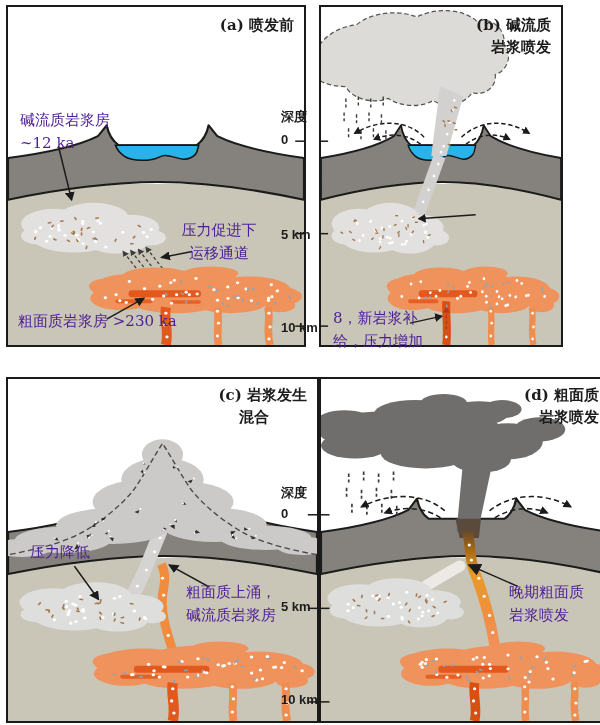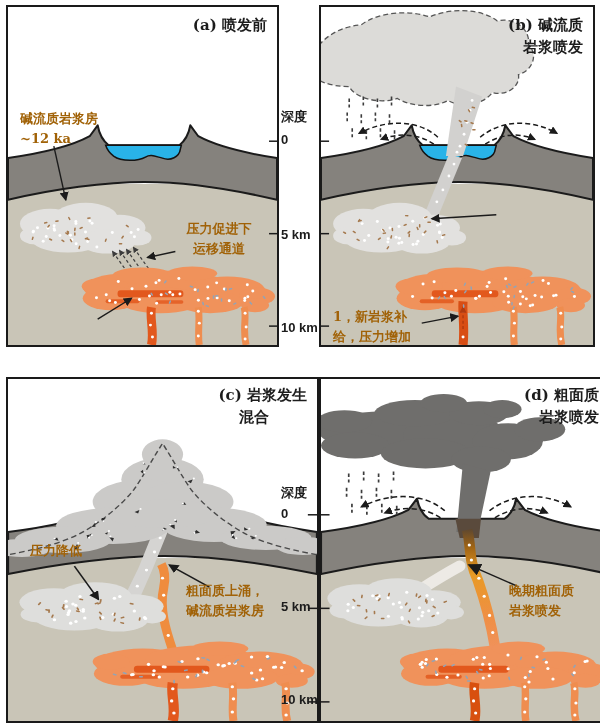--- a/index.html
+++ b/index.html
@@ -1,32 +1,32 @@
 <!DOCTYPE html>
 <html><head>
 <meta charset="utf-8">
 <style>
   html,body{margin:0;padding:0;background:#ffffff;}
   .fig{position:relative;width:600px;height:725px;background:#ffffff;overflow:hidden;
        font-family:"DejaVu Serif",serif;}
   .panel{position:absolute;border:2px solid #1a1a1a;background:#ffffff;box-sizing:border-box;}
   .panel svg{position:absolute;left:0;top:0;width:100%;height:100%;display:block;}
-  .lbl{position:absolute;font-size:13px;color:#a16207;line-height:1.5;white-space:nowrap;font-weight:bold;}
+  .lbl{position:absolute;font-size:15px;color:#4c1d95;line-height:1.5;white-space:nowrap;}
   .ttl{position:absolute;font-size:15px;font-weight:bold;color:#1c1c1c;line-height:1.45;
        text-align:right;white-space:nowrap;}
   .depth{position:absolute;left:281px;width:36px;text-align:left;
          font:bold 13px "Liberation Sans",sans-serif;color:#1c1c1c;white-space:nowrap;}
   .depth.cjk{font-family:"DejaVu Serif",serif;font-weight:bold;}
 </style>
 </head>
 <body>
 
 <div class="fig">
 
-  <div class="panel" style="left:6px;top:5px;width:273px;height:342px;">
+  <div class="panel" style="left:6px;top:5px;width:300px;height:342px;">
     <svg viewBox="0 0 270 340" preserveAspectRatio="none">
       <defs>
         <marker id="arwA" viewBox="0 0 10 10" refX="8.5" refY="5" markerWidth="6.5" markerHeight="6.5" orient="auto-start-reverse">
             <path d="M0,0L10,5L0,10Z" fill="#1b1b1b"></path>
           </marker>
         <marker id="arwAs" viewBox="0 0 10 10" refX="8" refY="5" markerWidth="5" markerHeight="5" orient="auto-start-reverse">
             <path d="M0,0L10,5L0,10Z" fill="#3c3c3c"></path>
           </marker>
       </defs>
       <rect x="0" y="178" width="270" height="162" fill="#c9c5b7"></rect>
@@ -197,23 +197,26 @@
     </svg>
     <div class="ttl" style="right:10px;top:8px;"><span>(a) 喷发前</span></div>
     <div class="lbl" style="left:12px;top:102px;">
       <div>碱流质岩浆房</div>
       <div>~12 ka</div>
     </div>
     <div class="lbl" style="left:168px;top:212px;width:86px;text-align:center;">
       <div>压力促进下</div>
       <div>运移通道</div>
     </div>
+    <div class="lbl" style="left:10px;top:303px;">
+      <div>粗面质岩浆房 &gt;230 ka</div>
+    </div>
   </div>
 
-  <div class="panel" style="left:319px;top:5px;width:276px;height:342px;">
+  <div class="panel" style="left:319px;top:5px;width:244px;height:342px;">
     <svg viewBox="0 0 270 340" preserveAspectRatio="none">
       <defs>
         <marker id="arwB" viewBox="0 0 10 10" refX="8.5" refY="5" markerWidth="6.5" markerHeight="6.5" orient="auto-start-reverse">
             <path d="M0,0L10,5L0,10Z" fill="#1b1b1b"></path>
           </marker>
         <marker id="arwBs" viewBox="0 0 10 10" refX="8" refY="5" markerWidth="5.5" markerHeight="5.5" orient="auto-start-reverse">
             <path d="M0,0L10,5L0,10Z" fill="#1b1b1b"></path>
           </marker>
         <marker id="arwBr" viewBox="0 0 10 10" refX="8" refY="5" markerWidth="5" markerHeight="5" orient="auto-start-reverse">
             <path d="M0,0L10,5L0,10Z" fill="#b03a10"></path>
@@ -424,21 +427,21 @@
         <line x1="0" y1="135" x2="8" y2="135"></line>
           <line x1="0" y1="228" x2="8" y2="228"></line>
           <line x1="0" y1="321" x2="8" y2="321"></line>
       </g>
     </svg>
     <div class="ttl" style="right:10px;top:8px;">
       <div>(b) 碱流质</div>
       <div>岩浆喷发</div>
     </div>
     <div class="lbl" style="left:12px;top:300px;">
-      <div>1，新岩浆补</div>
+      <div>8，新岩浆补</div>
       <div>给，压力增加</div>
     </div>
   </div>
 
   <div class="panel" style="left:6px;top:377px;width:313px;height:346px;">
     <svg viewBox="0 0 270 340" preserveAspectRatio="none">
       <defs>
         <marker id="arwC" viewBox="0 0 10 10" refX="8.5" refY="5" markerWidth="6.5" markerHeight="6.5" orient="auto-start-reverse">
             <path d="M0,0L10,5L0,10Z" fill="#1b1b1b"></path>
           </marker>

